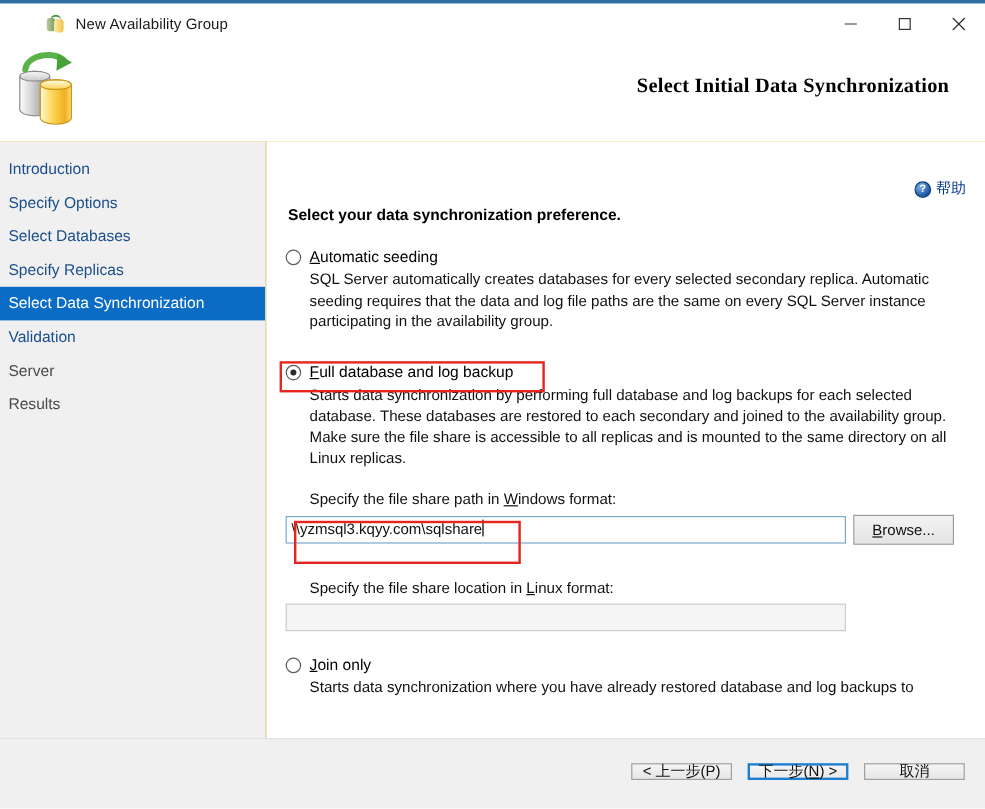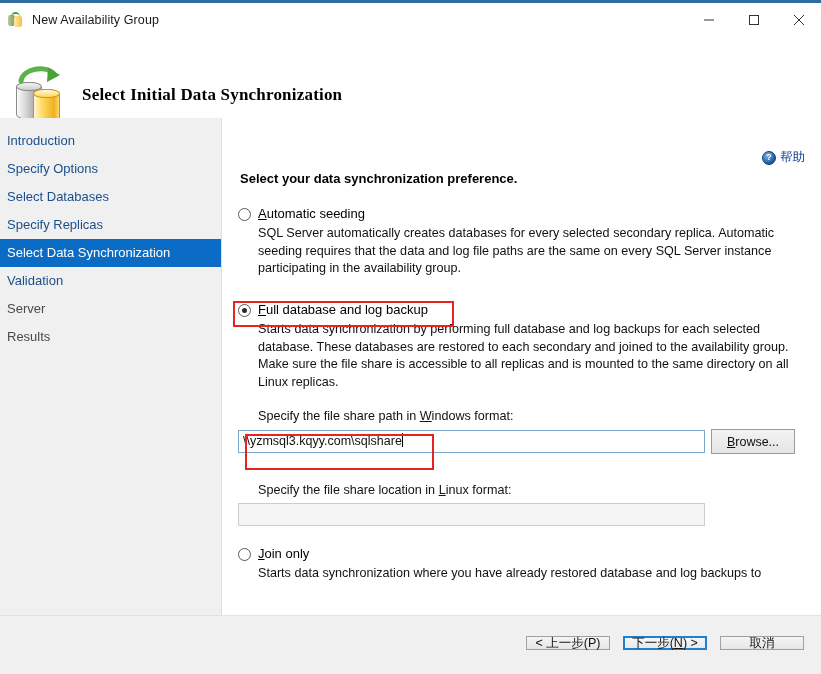--- a/index.html
+++ b/index.html
@@ -17,21 +17,21 @@
     background: #ffffff;
     border-top: 3px solid #2f6f9f;
     overflow: hidden;
   }
 
   
   #titlebar {
     position: absolute; top: 0; left: 0;
     width: 821px; height: 33px;
     background: #ffffff;
-    display: flex; align-items: center;
+    display: flex; align-items: center; padding-left: 31px;
   }
   #title-icon {
     width: 16px; height: 16px;
     margin-left: 8px; margin-right: 8px;
     position: relative; flex: 0 0 auto;
   }
   #title-icon .cylA {
     position: absolute; left: 0px; top: 3px;
     width: 7px; height: 11px;
     background: linear-gradient(to right,#b9c7a0,#79a05c);
@@ -59,24 +59,24 @@
   }
   .win-btn {
     width: 45px; height: 33px;
     display: flex; align-items: center; justify-content: center;
     color: #333;
   }
   .win-btn svg { display: block; }
 
   
   #header {
-    position: absolute; top: 51px; left: 0;
+    position: absolute; top: 28px; left: 0;
     width: 791px; height: 82px;
     background: #ffffff;
-    display: flex; align-items: center;
+    display: flex; align-items: center; justify-content: space-between;
   }
   #header-icon {
     position: relative;
     width: 62px; height: 62px;
     margin-left: 8px; margin-right: 12px;
     flex: 0 0 auto;
   }
   .db-gray-body {
     position: absolute; left: 8px; top: 18px;
     width: 26px; height: 38px;

